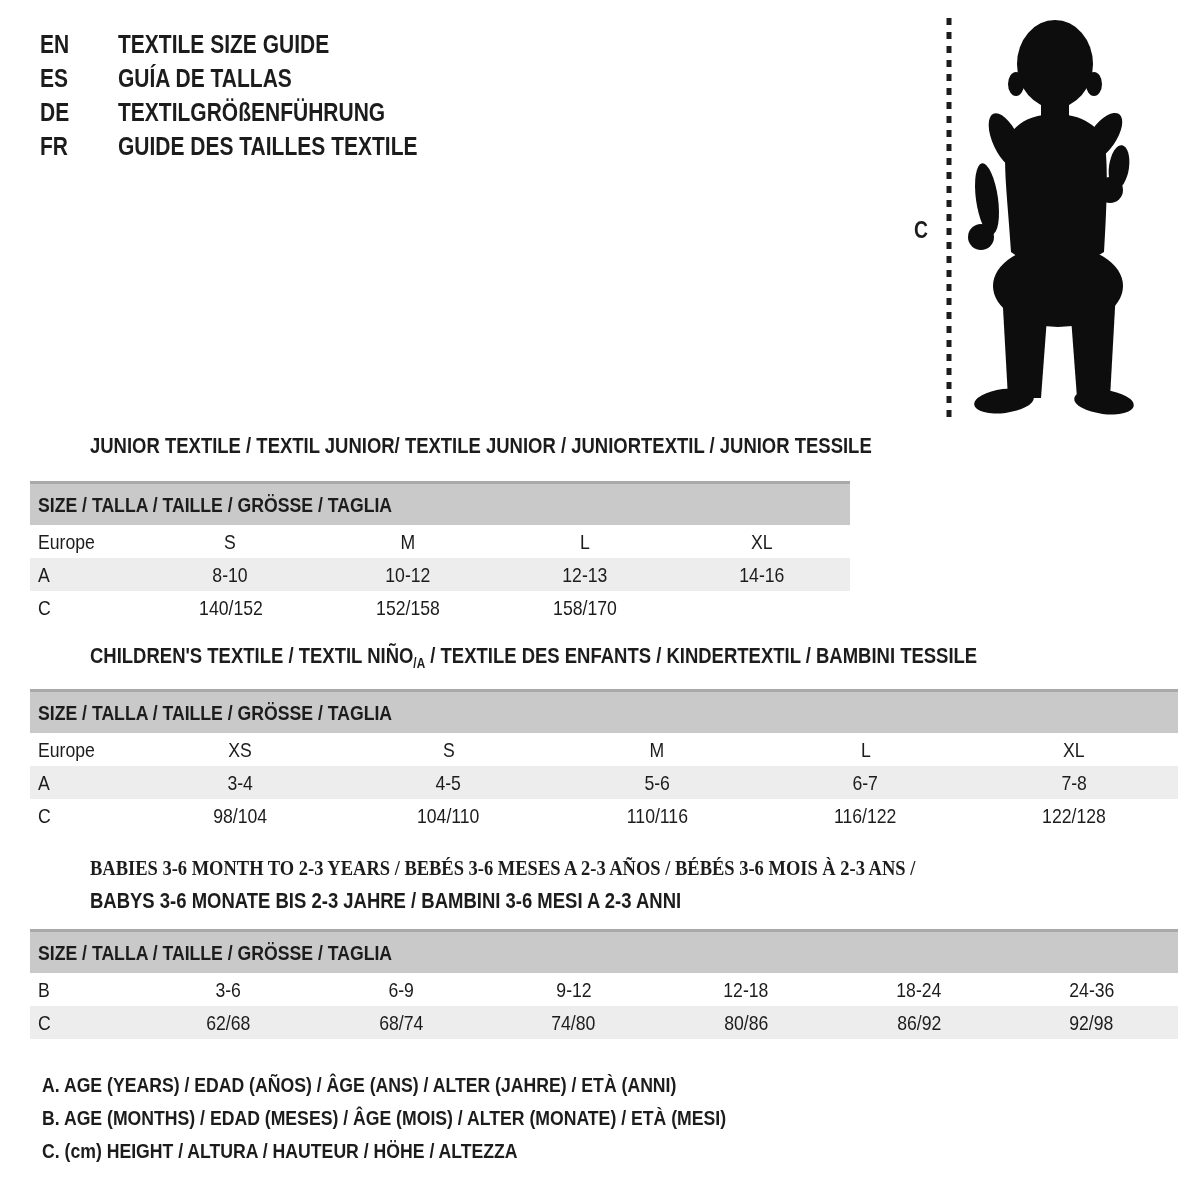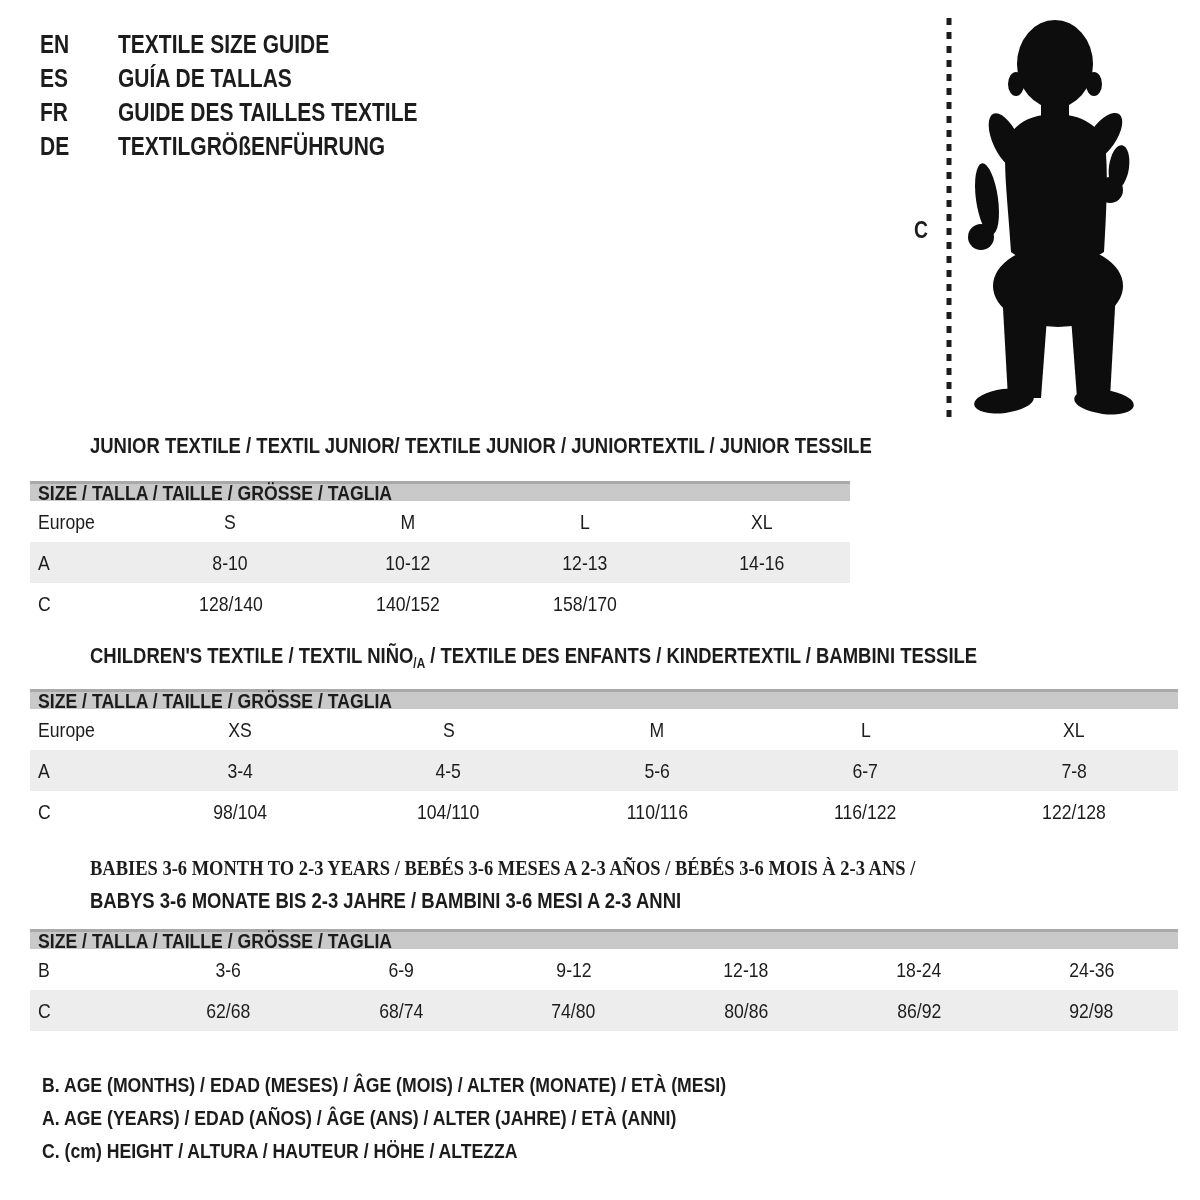--- a/index.html
+++ b/index.html
@@ -28,28 +28,28 @@
   .c-label{position:absolute;left:914px;top:217px;font-size:23px;font-weight:700;}
   .sil{position:absolute;left:960px;top:14px;color:var(--sil,#0d0d0d);}
 
   
   .sec-title{position:absolute;font-size:22px;font-weight:700;line-height:24px;white-space:nowrap;margin-left:48px;}
   .sub{font-size:14px;vertical-align:-5px;font-weight:700;}
 
   
   .tbl{position:absolute;left:30px;}
   .thead{
-    height:20px;display:flex;align-items:center;
+    height:44px;display:flex;align-items:center;
     background:var(--head-bg,#c9c9c9);
     border-top:3px solid var(--head-edge,#a9a9a9);
     box-sizing:border-box;
     font-size:21px;font-weight:700;
     padding-left:8px;
   }
-  .trow{display:grid;height:41px;align-items:stretch;}
+  .trow{display:grid;height:33px;align-items:stretch;}
   .trow:nth-child(3){background:var(--alt,#ededed);}
   .junior .trow{grid-template-columns:112px repeat(4,1fr);}
   .children .trow{grid-template-columns:106px repeat(5,1fr);}
   .babies .trow{grid-template-columns:112px repeat(6,1fr);}
   .cell{display:flex;align-items:center;justify-content:center;font-size:21px;line-height:21px;}
   .cell.lab{justify-content:flex-start;padding-left:8px;}
 
   
   .legend{position:absolute;left:42px;top:1068px;}
   .legend-line{height:33px;font-size:21px;font-weight:700;display:flex;align-items:center;}
@@ -62,26 +62,26 @@
   <div class="lang">
     <div class="lang-row">
       <span class="cond">EN</span>
       <span class="cond">TEXTILE SIZE GUIDE</span>
     </div>
     <div class="lang-row">
       <span class="cond">ES</span>
       <span class="cond">GUÍA DE TALLAS</span>
     </div>
     <div class="lang-row">
+      <span class="cond">DE</span>
+      <span class="cond">TEXTILGRÖßENFÜHRUNG</span>
+    </div>
+    <div class="lang-row">
       <span class="cond">FR</span>
       <span class="cond">GUIDE DES TAILLES TEXTILE</span>
-    </div>
-    <div class="lang-row">
-      <span class="cond">DE</span>
-      <span class="cond">TEXTILGRÖßENFÜHRUNG</span>
     </div>
   </div>
 
   <svg class="dash-line" width="6" height="402" viewBox="0 0 6 402">
     <line x1="3" y1="0" x2="3" y2="402" stroke="#1c1c1c" stroke-width="5" stroke-dasharray="7 7"></line>
   </svg>
   <span class="c-label cond">C</span>
 
   <svg class="sil" width="188" height="408" viewBox="0 0 188 408">
     <g fill="currentColor">
@@ -152,24 +152,24 @@
         </div>
       <div class="cell">
           <span class="cond-c">14-16</span>
         </div>
     </div>
     <div class="trow">
       <div class="cell lab">
           <span class="cond">C</span>
         </div>
       <div class="cell">
-          <span class="cond-c">128/140</span>
-        </div>
-      <div class="cell">
           <span class="cond-c">140/152</span>
+        </div>
+      <div class="cell">
+          <span class="cond-c">152/158</span>
         </div>
       <div class="cell">
           <span class="cond-c">158/170</span>
         </div>
     </div>
   </div>
 
   <div class="sec-title" style="left:42px;top:644px;">
     <span class="cond"><span>CHILDREN'S TEXTILE / TEXTIL NIÑO</span><span class="sub">/A</span><span> / TEXTILE DES ENFANTS / KINDERTEXTIL / BAMBINI TESSILE</span></span>
   </div>
@@ -291,24 +291,24 @@
       <div class="cell">
           <span class="cond-c">86/92</span>
         </div>
       <div class="cell">
           <span class="cond-c">92/98</span>
         </div>
     </div>
   </div>
 
   <div class="legend">
+    <div class="legend-line">
+        <span class="cond">A. AGE (YEARS) / EDAD (AÑOS) / ÂGE (ANS) / ALTER (JAHRE) / ETÀ (ANNI)</span>
+      </div>
     <div class="legend-line">
         <span class="cond">B. AGE (MONTHS) / EDAD (MESES) / ÂGE (MOIS) / ALTER (MONATE) / ETÀ (MESI)</span>
       </div>
     <div class="legend-line">
-        <span class="cond">A. AGE (YEARS) / EDAD (AÑOS) / ÂGE (ANS) / ALTER (JAHRE) / ETÀ (ANNI)</span>
-      </div>
-    <div class="legend-line">
         <span class="cond">C. (cm) HEIGHT / ALTURA / HAUTEUR / HÖHE / ALTEZZA</span>
       </div>
   </div>
 
 </div>
 
 </body></html>

